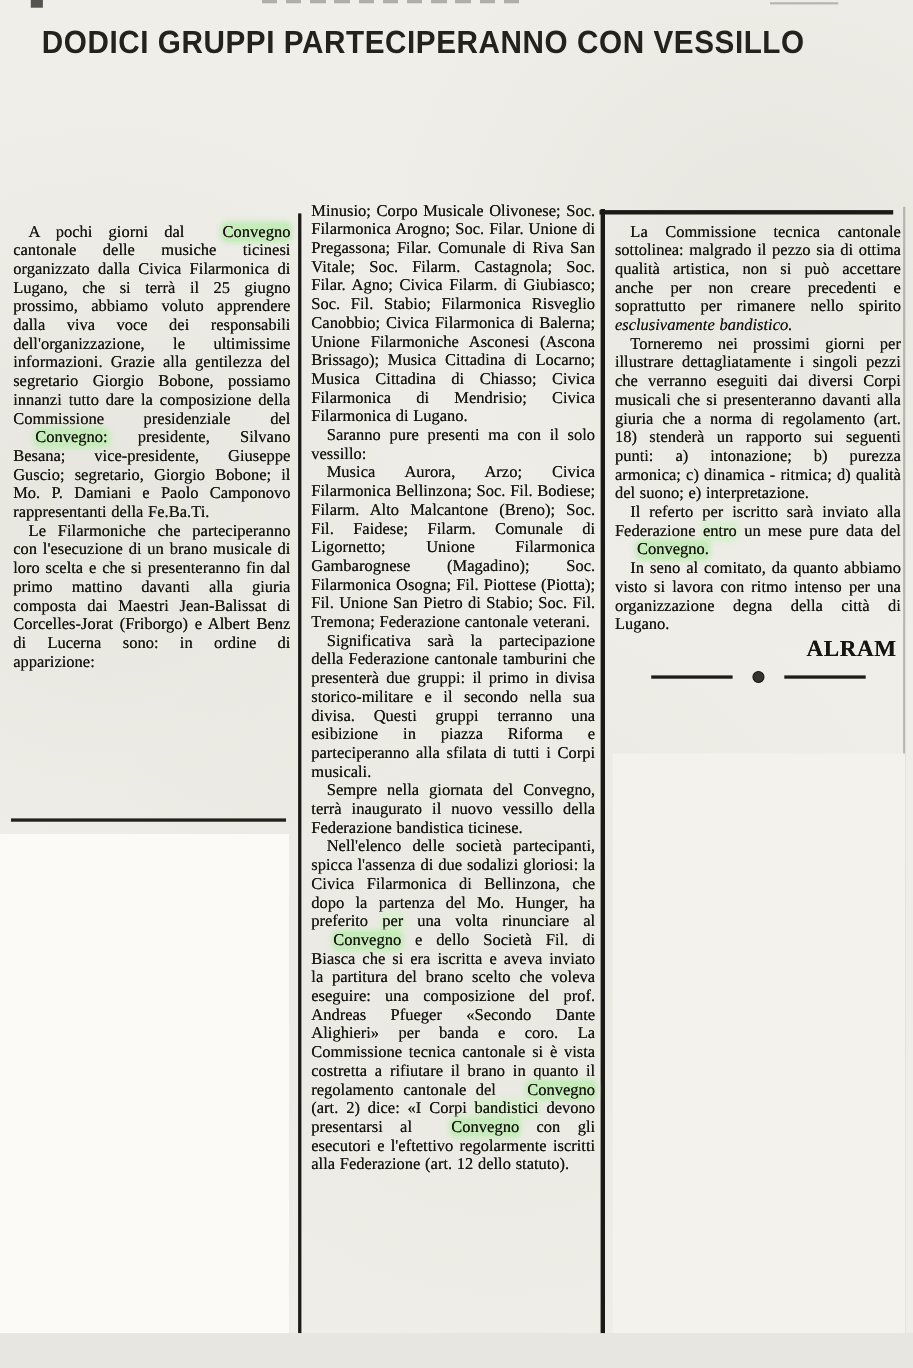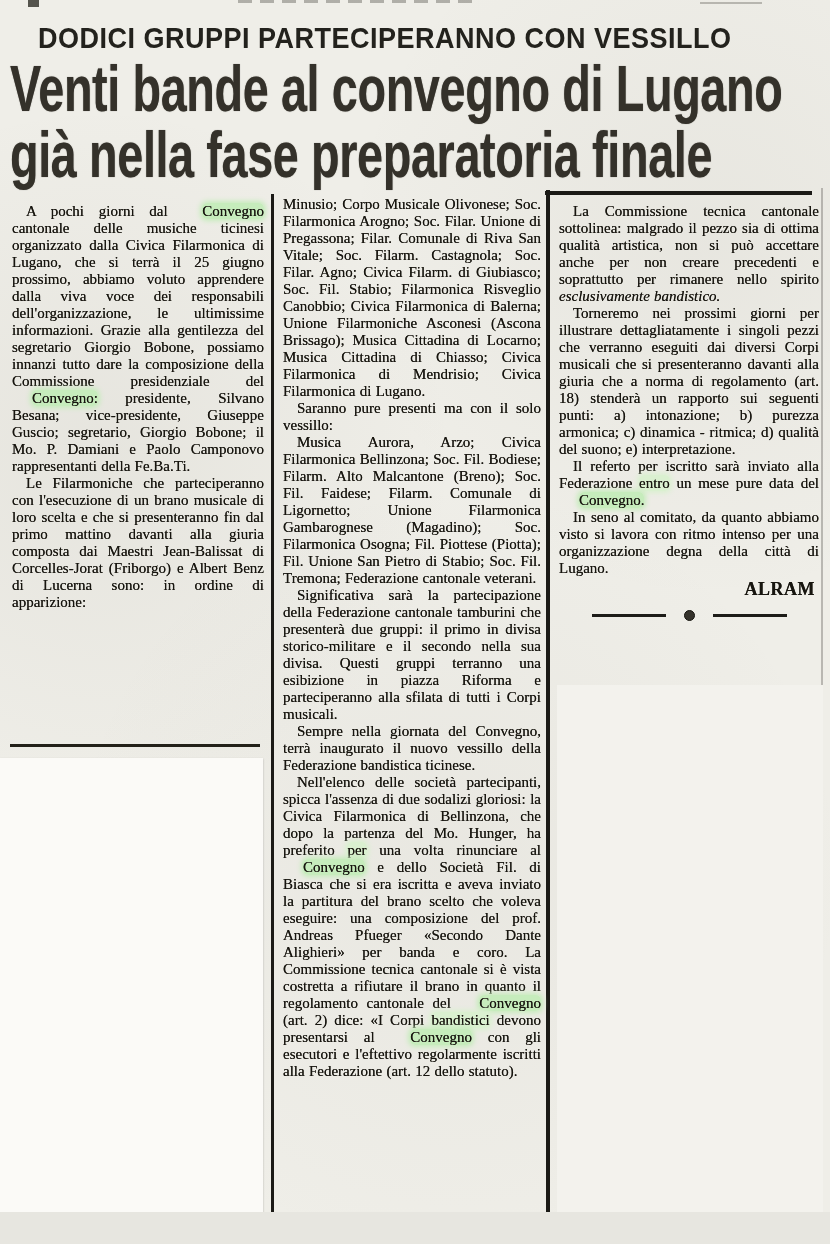--- a/index.html
+++ b/index.html
@@ -89,61 +89,57 @@
   .col{
     position:absolute;
     font-size:15px;line-height:17px;
     text-align:justify;
     hyphens:auto;-webkit-hyphens:auto;
     color:var(--ink);
     text-shadow:0 0 .5px rgba(23,21,15,.85);
     word-spacing:.5px;
   }
   .col-1{left:12px;top:203px;width:252px;}
-  .col-2{left:283px;top:196px;width:258px;}
+  .col-2{left:283px;top:184px;width:258px;}
   .col-3{left:559px;top:203px;width:260px;}
   .para{text-indent:14px;margin:0;}
   .para.noindent{text-indent:0;}
   .para em{font-style:italic;}
   .seg-hl-strong{
     background:var(--highlight-strong);
     box-shadow:0 0 5px 2px var(--highlight-strong);
     border-radius:5px;
     margin-left:20px;
   }
   .seg-hl-mid{
     background:var(--highlight-mid);
     box-shadow:0 0 5px 2px var(--highlight-mid);
     border-radius:5px;
   }
   .byline{
-    text-align:right;font-weight:700;font-size:18px;
+    text-align:right;font-weight:700;font-size:21px;
     letter-spacing:.5px;margin-top:4px;padding-right:4px;
   }
   .end-divider{
     margin-top:12px;
     display:flex;align-items:center;justify-content:center;gap:18px;
   }
   .end-divider .bar{width:74px;height:3px;background:#1d1c18;}
   .end-divider .dot{width:11px;height:11px;border-radius:50%;background:#35332c;border:1.5px solid #15140f;}
 </style>
 </head>
 <body>
 
 <div class="page">
 
   <div class="artifact artifact-1"></div>
   <div class="artifact artifact-2"></div>
   <div class="artifact artifact-3"></div>
 
   <div class="kicker">DODICI GRUPPI PARTECIPERANNO CON VESSILLO</div>
-  <h1 class="headline">
-    <span class="headline-line">Venti bande al convegno di Lugano</span>
-    <span class="headline-line">già nella fase preparatoria finale</span>
-  </h1>
 
   <div class="hrule-col3-top"></div>
   <div class="vrule vrule-1"></div>
   <div class="vrule vrule-2"></div>
   <div class="right-edge"></div>
 
   <div class="blank-box blank-left"></div>
   <div class="blank-box blank-right"></div>
 
   <section class="col col-1">

